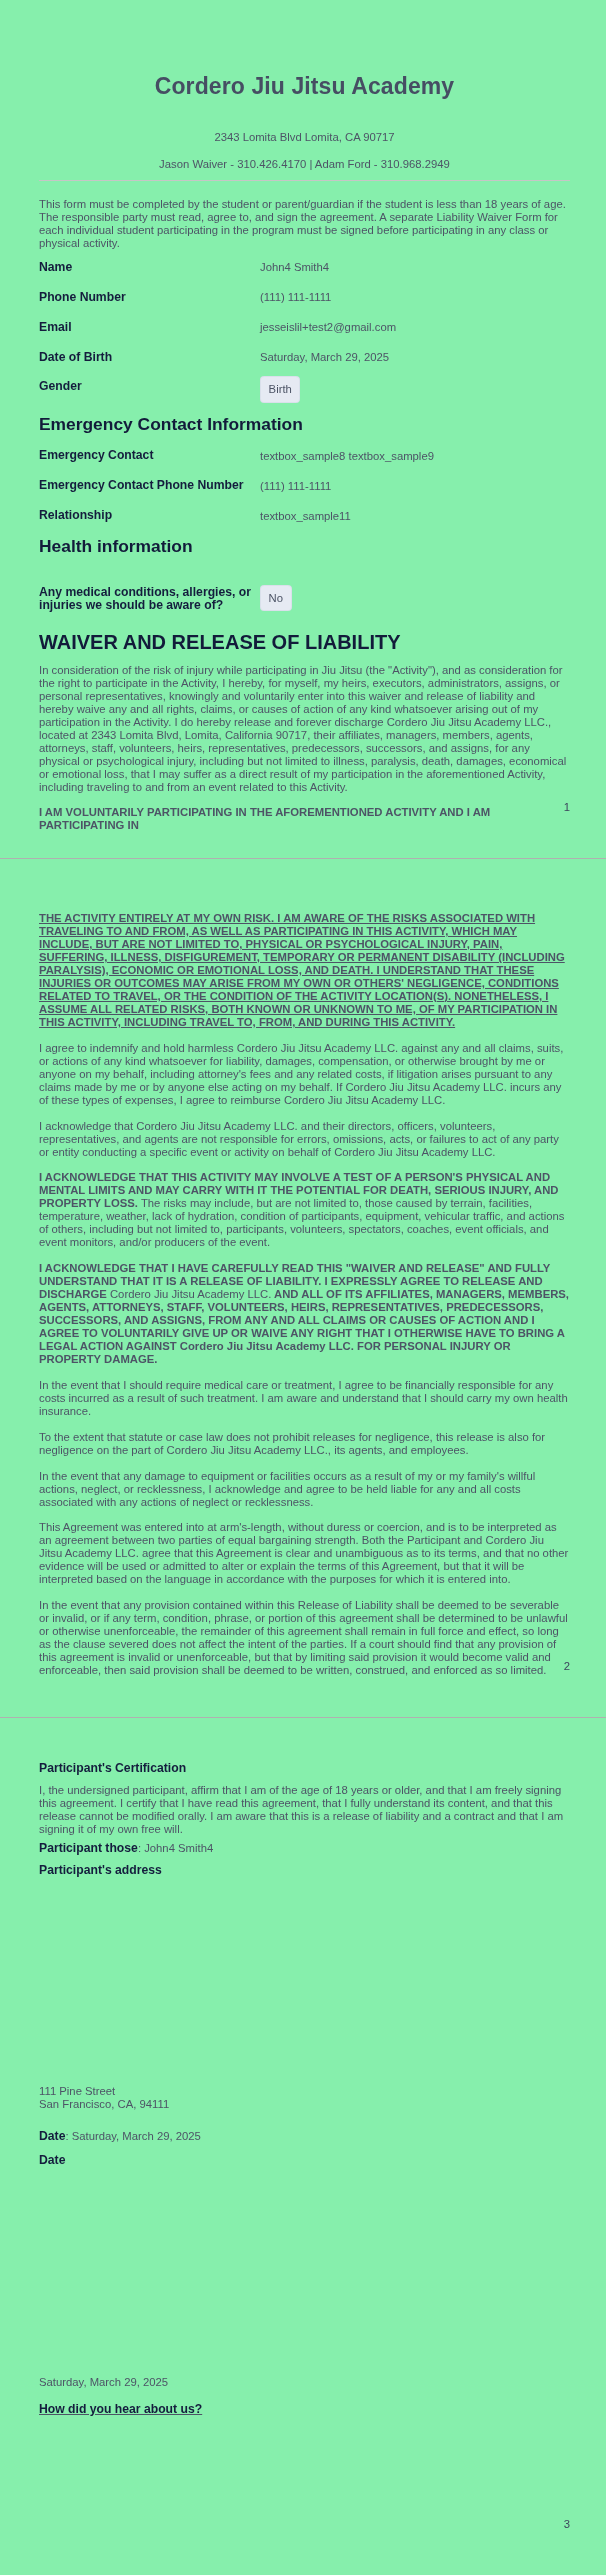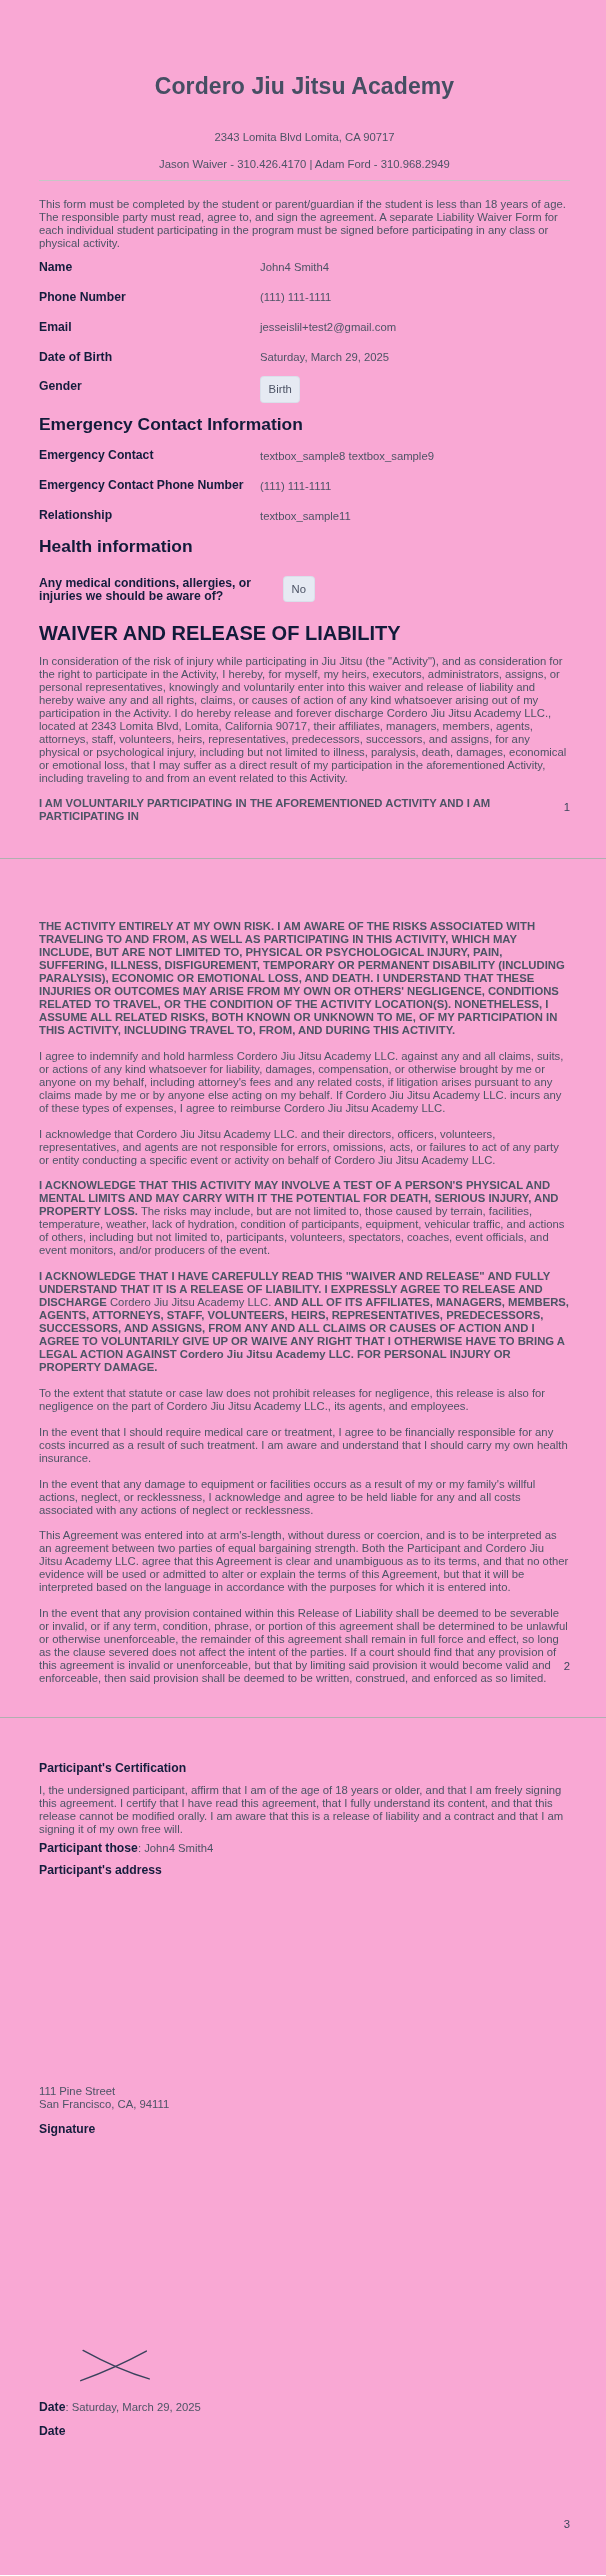--- a/index.html
+++ b/index.html
@@ -5,21 +5,21 @@
   html,body{margin:0;padding:0;background:#ffffff;}
   body{
     font-family:"Liberation Sans","DejaVu Sans",sans-serif;
     color:#4d5466;
     width:607px;
   }
   .doc{width:607px;background:#fff;}
   .page{
     position:relative;
     box-sizing:border-box;
-    background:#f9a8d4;
+    background:#86efac;
     padding-left:39px;
     padding-right:37px;
     overflow:hidden;
   }
   .page1{height:858px;padding-top:73px;}
   .page2{height:859px;padding-top:45px;border-top:1.2px solid #b0b0b0;}
   .page3{height:858px;padding-top:44px;border-top:1.2px solid #b0b0b0;}
 
   .doc-title{
     font-size:23px;font-weight:700;color:#464e63;
@@ -51,30 +51,30 @@
   .badge.row-badge{margin-top:-4.6px;}
   .badge.bordered{border:0.6px solid #ccd3e0;padding:5.8px 9.3px;}
 
   h1,h2{margin:0;padding:0;}
   .h2{
     font-size:17.4px;font-weight:700;color:#121b3a;line-height:1.15;
     margin-top:11.6px;
   }
   .h2.health{margin-top:12.8px;}
   .frow.after-h2{margin-top:15px;}
-  .frow.medical{margin-top:21px;gap:23px;}
+  .frow.medical{margin-top:30px;}
   .frow.medical .badge{margin-top:-1.2px;}
   .h1-waiver{
     font-size:20px;font-weight:700;color:#121b3a;line-height:1.2;
     margin-top:18.6px;
   }
   .wpara{margin:9.3px 0 0 0;}
   .wbold{margin:12.8px 0 0 0;font-weight:700;}
   .bpara{margin:12.8px 0 0 0;}
-  .bpara.firstp{margin-top:16px;}
+  .bpara.firstp{margin-top:8px;text-decoration:underline;}
   .bpara b, .wbold, .runs b{font-weight:700;}
 
   .pagenum{
     position:absolute;right:37px;bottom:45px;
     font-size:11.3px;color:#3c455c;
   }
 
   .cert-h{font-size:12.2px;font-weight:700;color:#141d3d;line-height:13px;}
   .cert-para{margin:9.3px 0 0 0;}
   .inline-line{margin-top:5.8px;font-size:11.3px;line-height:13px;}
@@ -151,22 +151,22 @@
 
     <div class="pagenum">1</div>
   </section>
 
   <section class="page page2">
     <p class="bodytext bpara firstp runs"><b>THE ACTIVITY ENTIRELY AT MY OWN RISK. I AM AWARE OF THE RISKS ASSOCIATED WITH TRAVELING TO AND FROM, AS WELL AS PARTICIPATING IN THIS ACTIVITY, WHICH MAY INCLUDE, BUT ARE NOT LIMITED TO, PHYSICAL OR PSYCHOLOGICAL INJURY, PAIN, SUFFERING, ILLNESS, DISFIGUREMENT, TEMPORARY OR PERMANENT DISABILITY (INCLUDING PARALYSIS), ECONOMIC OR EMOTIONAL LOSS, AND DEATH. I UNDERSTAND THAT THESE INJURIES OR OUTCOMES MAY ARISE FROM MY OWN OR OTHERS' NEGLIGENCE, CONDITIONS RELATED TO TRAVEL, OR THE CONDITION OF THE ACTIVITY LOCATION(S). NONETHELESS, I ASSUME ALL RELATED RISKS, BOTH KNOWN OR UNKNOWN TO ME, OF MY PARTICIPATION IN THIS ACTIVITY, INCLUDING TRAVEL TO, FROM, AND DURING THIS ACTIVITY.</b></p>
     <p class="bodytext bpara runs"><span>I agree to indemnify and hold harmless Cordero Jiu Jitsu Academy LLC. against any and all claims, suits, or actions of any kind whatsoever for liability, damages, compensation, or otherwise brought by me or anyone on my behalf, including attorney's fees and any related costs, if litigation arises pursuant to any claims made by me or by anyone else acting on my behalf. If Cordero Jiu Jitsu Academy LLC. incurs any of these types of expenses, I agree to reimburse Cordero Jiu Jitsu Academy LLC.</span></p>
     <p class="bodytext bpara runs"><span>I acknowledge that Cordero Jiu Jitsu Academy LLC. and their directors, officers, volunteers, representatives, and agents are not responsible for errors, omissions, acts, or failures to act of any party or entity conducting a specific event or activity on behalf of Cordero Jiu Jitsu Academy LLC.</span></p>
     <p class="bodytext bpara runs"><b>I ACKNOWLEDGE THAT THIS ACTIVITY MAY INVOLVE A TEST OF A PERSON'S PHYSICAL AND MENTAL LIMITS AND MAY CARRY WITH IT THE POTENTIAL FOR DEATH, SERIOUS INJURY, AND PROPERTY LOSS.</b><span> The risks may include, but are not limited to, those caused by terrain, facilities, temperature, weather, lack of hydration, condition of participants, equipment, vehicular traffic, and actions of others, including but not limited to, participants, volunteers, spectators, coaches, event officials, and event monitors, and/or producers of the event.</span></p>
     <p class="bodytext bpara runs"><b>I ACKNOWLEDGE THAT I HAVE CAREFULLY READ THIS "WAIVER AND RELEASE" AND FULLY UNDERSTAND THAT IT IS A RELEASE OF LIABILITY. I EXPRESSLY AGREE TO RELEASE AND DISCHARGE </b><span>Cordero Jiu Jitsu Academy LLC.</span><b> AND ALL OF ITS AFFILIATES, MANAGERS, MEMBERS, AGENTS, ATTORNEYS, STAFF, VOLUNTEERS, HEIRS, REPRESENTATIVES, PREDECESSORS, SUCCESSORS, AND ASSIGNS, FROM ANY AND ALL CLAIMS OR CAUSES OF ACTION AND I AGREE TO VOLUNTARILY GIVE UP OR WAIVE ANY RIGHT THAT I OTHERWISE HAVE TO BRING A LEGAL ACTION AGAINST Cordero Jiu Jitsu Academy LLC. FOR PERSONAL INJURY OR PROPERTY DAMAGE.</b></p>
+    <p class="bodytext bpara runs"><span>In the event that I should require medical care or treatment, I agree to be financially responsible for any costs incurred as a result of such treatment. I am aware and understand that I should carry my own health insurance.</span></p>
     <p class="bodytext bpara runs"><span>To the extent that statute or case law does not prohibit releases for negligence, this release is also for negligence on the part of Cordero Jiu Jitsu Academy LLC., its agents, and employees.</span></p>
-    <p class="bodytext bpara runs"><span>In the event that I should require medical care or treatment, I agree to be financially responsible for any costs incurred as a result of such treatment. I am aware and understand that I should carry my own health insurance.</span></p>
     <p class="bodytext bpara runs"><span>In the event that any damage to equipment or facilities occurs as a result of my or my family's willful actions, neglect, or recklessness, I acknowledge and agree to be held liable for any and all costs associated with any actions of neglect or recklessness.</span></p>
     <p class="bodytext bpara runs"><span>This Agreement was entered into at arm's-length, without duress or coercion, and is to be interpreted as an agreement between two parties of equal bargaining strength. Both the Participant and Cordero Jiu Jitsu Academy LLC. agree that this Agreement is clear and unambiguous as to its terms, and that no other evidence will be used or admitted to alter or explain the terms of this Agreement, but that it will be interpreted based on the language in accordance with the purposes for which it is entered into.</span></p>
     <p class="bodytext bpara runs"><span>In the event that any provision contained within this Release of Liability shall be deemed to be severable or invalid, or if any term, condition, phrase, or portion of this agreement shall be determined to be unlawful or otherwise unenforceable, the remainder of this agreement shall remain in full force and effect, so long as the clause severed does not affect the intent of the parties. If a court should find that any provision of this agreement is invalid or unenforceable, but that by limiting said provision it would become valid and enforceable, then said provision shall be deemed to be written, construed, and enforced as so limited.</span></p>
 
     <div class="pagenum">2</div>
   </section>
 
   <section class="page page3">
     <div class="cert-h">Participant's Certification</div>
     <p class="bodytext cert-para runs"><span>I, the undersigned participant, affirm that I am of the age of 18 years or older, and that I am freely signing this agreement. I certify that I have read this agreement, that I fully understand its content, and that this release cannot be modified orally. I am aware that this is a release of liability and a contract and that I am signing it of my own free will.</span></p>
@@ -174,31 +174,20 @@
     <div class="inline-line runs"><b>Participant those</b><span>: John4 Smith4</span></div>
 
     <div class="frow p3row">
       <div class="lbl">Participant's address</div>
       <div class="val addr-val">
         <div>111 Pine Street</div>
         <div>San Francisco, CA, 94111</div>
       </div>
     </div>
 
-    <div class="frow p3row sig">
-      <div class="lbl">Signature</div>
-      <div class="val">
-        <div class="sig-draw">
-          <svg width="76" height="36" viewBox="0 0 130 62">
-            <path d="M10 6 C 50 28, 92 46, 124 55" fill="none" stroke="#39425c" stroke-width="2.4" stroke-linecap="round"></path>
-            <path d="M119 7 C 84 26, 44 44, 6 58" fill="none" stroke="#39425c" stroke-width="2.4" stroke-linecap="round"></path>
-          </svg>
-        </div>
-      </div>
-    </div>
 
     <div class="inline-line dateline runs"><b>Date</b><span>: Saturday, March 29, 2025</span></div>
 
     <div class="frow p3row daterow">
       <div class="lbl">Date</div>
       <div class="val">Saturday, March 29, 2025</div>
     </div>
 
     <div class="frow p3row hear">
       <div class="lbl">How did you hear about us?</div>

